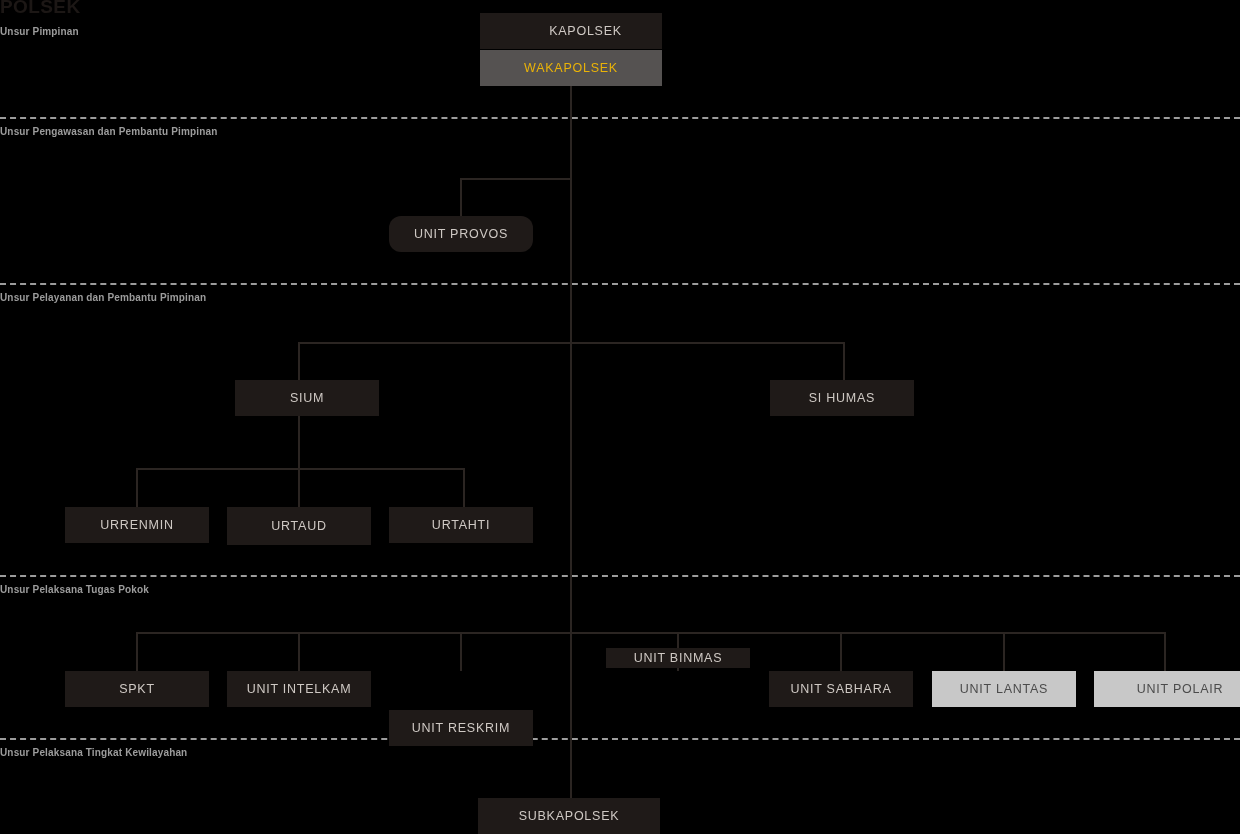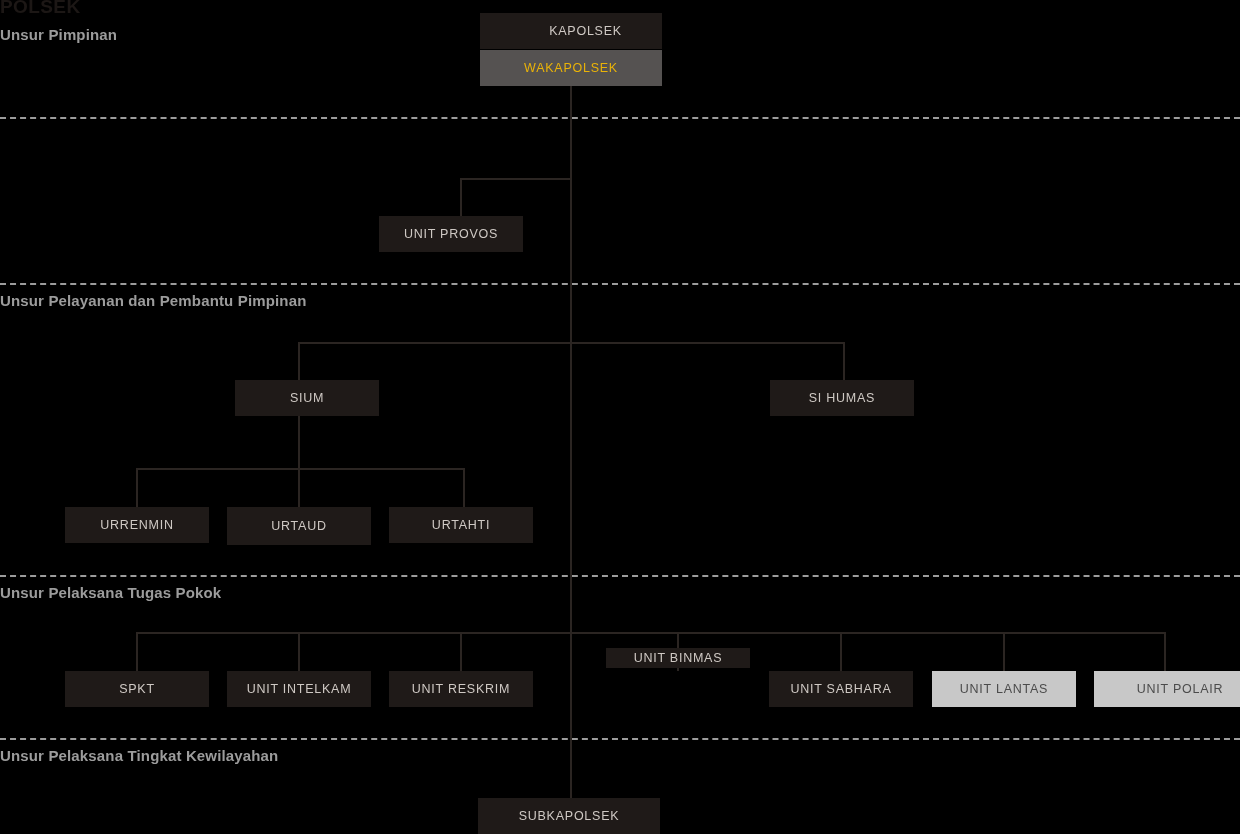--- a/index.html
+++ b/index.html
@@ -31,21 +31,21 @@
     top: -4px;
     font-size: 19px;
     font-weight: bold;
     letter-spacing: 0.4px;
     color: #1c1715;
     white-space: nowrap;
   }
   .section-label {
     position: absolute;
     left: 0px;
-    font-size: 15px;
+    font-size: 10px;
     font-weight: bold;
     letter-spacing: 0.15px;
     color: #9c9c9c;
     white-space: nowrap;
   }
 
   
   .divider {
     position: absolute;
     left: 0px;
@@ -92,20 +92,21 @@
   }
 </style>
 </head>
 <body>
 
 <div id="chart-root">
 
   <div class="main-title">POLSEK</div>
 
   <div class="section-label" style="top:26px;">Unsur Pimpinan</div>
+  <div class="section-label" style="top:126px;">Unsur Pengawasan dan Pembantu Pimpinan</div>
   <div class="section-label" style="top:292px;">Unsur Pelayanan dan Pembantu Pimpinan</div>
   <div class="section-label" style="top:584px;">Unsur Pelaksana Tugas Pokok</div>
   <div class="section-label" style="top:747px;">Unsur Pelaksana Tingkat Kewilayahan</div>
 
   <div class="divider" style="top:117px;"></div>
   <div class="divider" style="top:283px;"></div>
   <div class="divider" style="top:575px;"></div>
   <div class="divider" style="top:738px;"></div>
 
   <div class="vline" style="left:570px; top:86px;  height:718px;"></div>
@@ -128,32 +129,32 @@
   <div class="vline" style="left:298px;  top:632px; height:39px;"></div>
   <div class="vline" style="left:460px;  top:632px; height:39px;"></div>
   <div class="vline" style="left:677px;  top:632px; height:39px;"></div>
   <div class="vline" style="left:840px;  top:632px; height:39px;"></div>
   <div class="vline" style="left:1003px; top:632px; height:39px;"></div>
   <div class="vline" style="left:1164px; top:632px; height:39px;"></div>
 
   <div class="node dark" style="left:480px; top:13px;  width:182px; height:36px;padding-left:29px;">KAPOLSEK</div>
   <div class="node mid" style="left:480px; top:50px;  width:182px; height:36px;">WAKAPOLSEK</div>
 
-  <div class="node dark" style="left:379px; top:216px; width:144px; height:36px;">UNIT PROVOS</div>
+  <div class="node dark" style="left:389px; top:216px; width:144px; height:36px;border-radius:12px;">UNIT PROVOS</div>
 
   <div class="node dark" style="left:227px; top:380px; width:144px; height:36px;margin-left:8px;">SIUM</div>
   <div class="node dark" style="left:770px; top:380px; width:144px; height:36px;">SI HUMAS</div>
 
   <div class="node dark" style="left:65px;  top:507px; width:144px; height:36px;">URRENMIN</div>
   <div class="node dark" style="left:227px; top:507px; width:144px; height:38px;">URTAUD</div>
   <div class="node dark" style="left:389px; top:507px; width:144px; height:36px;">URTAHTI</div>
 
   <div class="node dark" style="left:65px;   top:671px; width:144px; height:36px;">SPKT</div>
   <div class="node dark" style="left:227px;  top:671px; width:144px; height:36px;">UNIT INTELKAM</div>
-  <div class="node dark" style="left:389px;  top:671px; width:144px; height:36px;">UNIT RESKRIM</div>
+  <div class="node dark" style="left:389px;  top:710px; width:144px; height:36px;">UNIT RESKRIM</div>
   <div class="node dark" style="left:606px;  top:648px; width:144px; height:20px;">UNIT BINMAS</div>
   <div class="node dark" style="left:769px;  top:671px; width:144px; height:36px;">UNIT SABHARA</div>
   <div class="node light" style="left:932px;  top:671px; width:144px; height:36px;">UNIT LANTAS</div>
   <div class="node light" style="left:1094px; top:671px; width:172px; height:36px;">UNIT POLAIR</div>
 
   <div class="node dark" style="left:478px; top:798px; width:182px; height:36px;">SUBKAPOLSEK</div>
 
 </div>
 
 </body></html>

